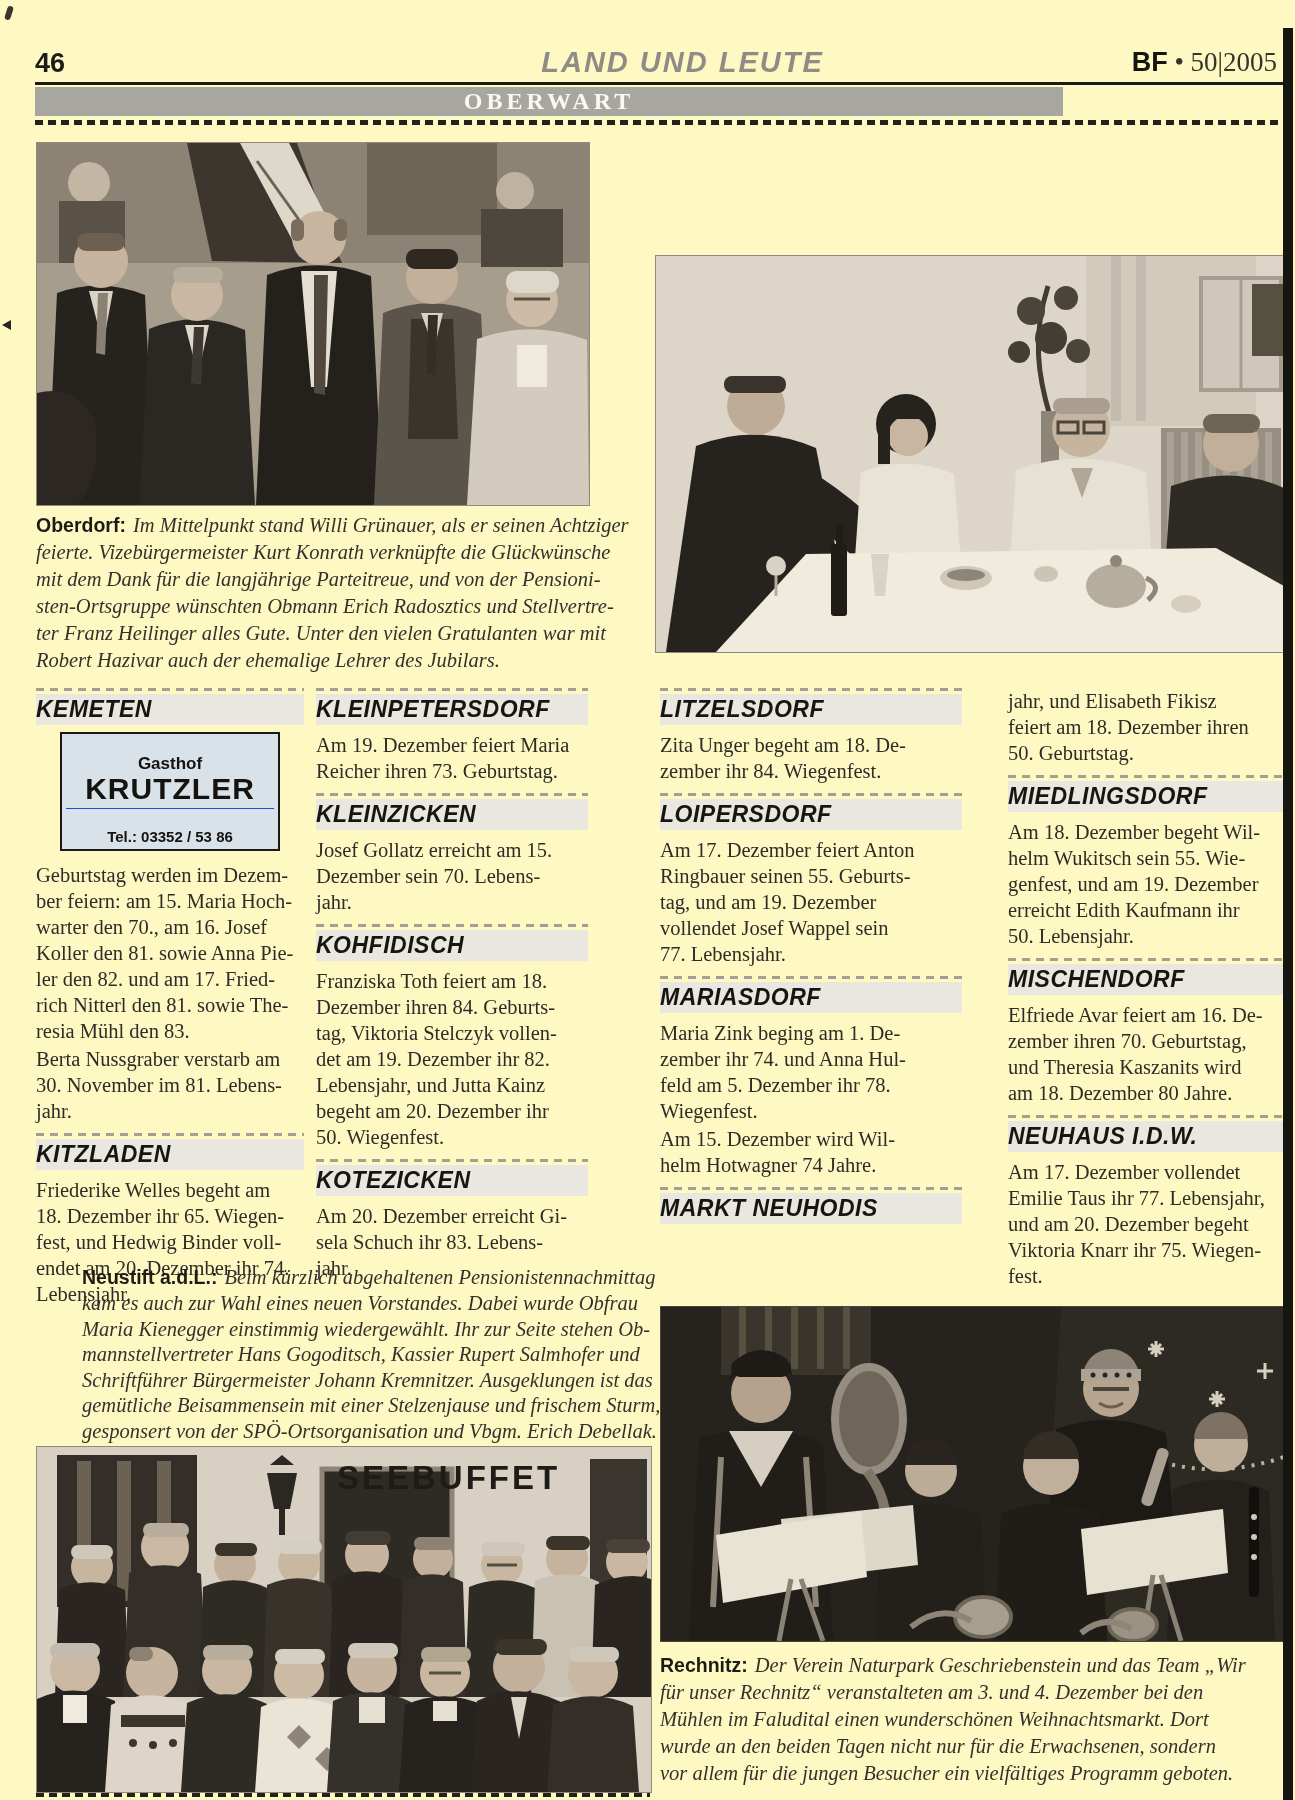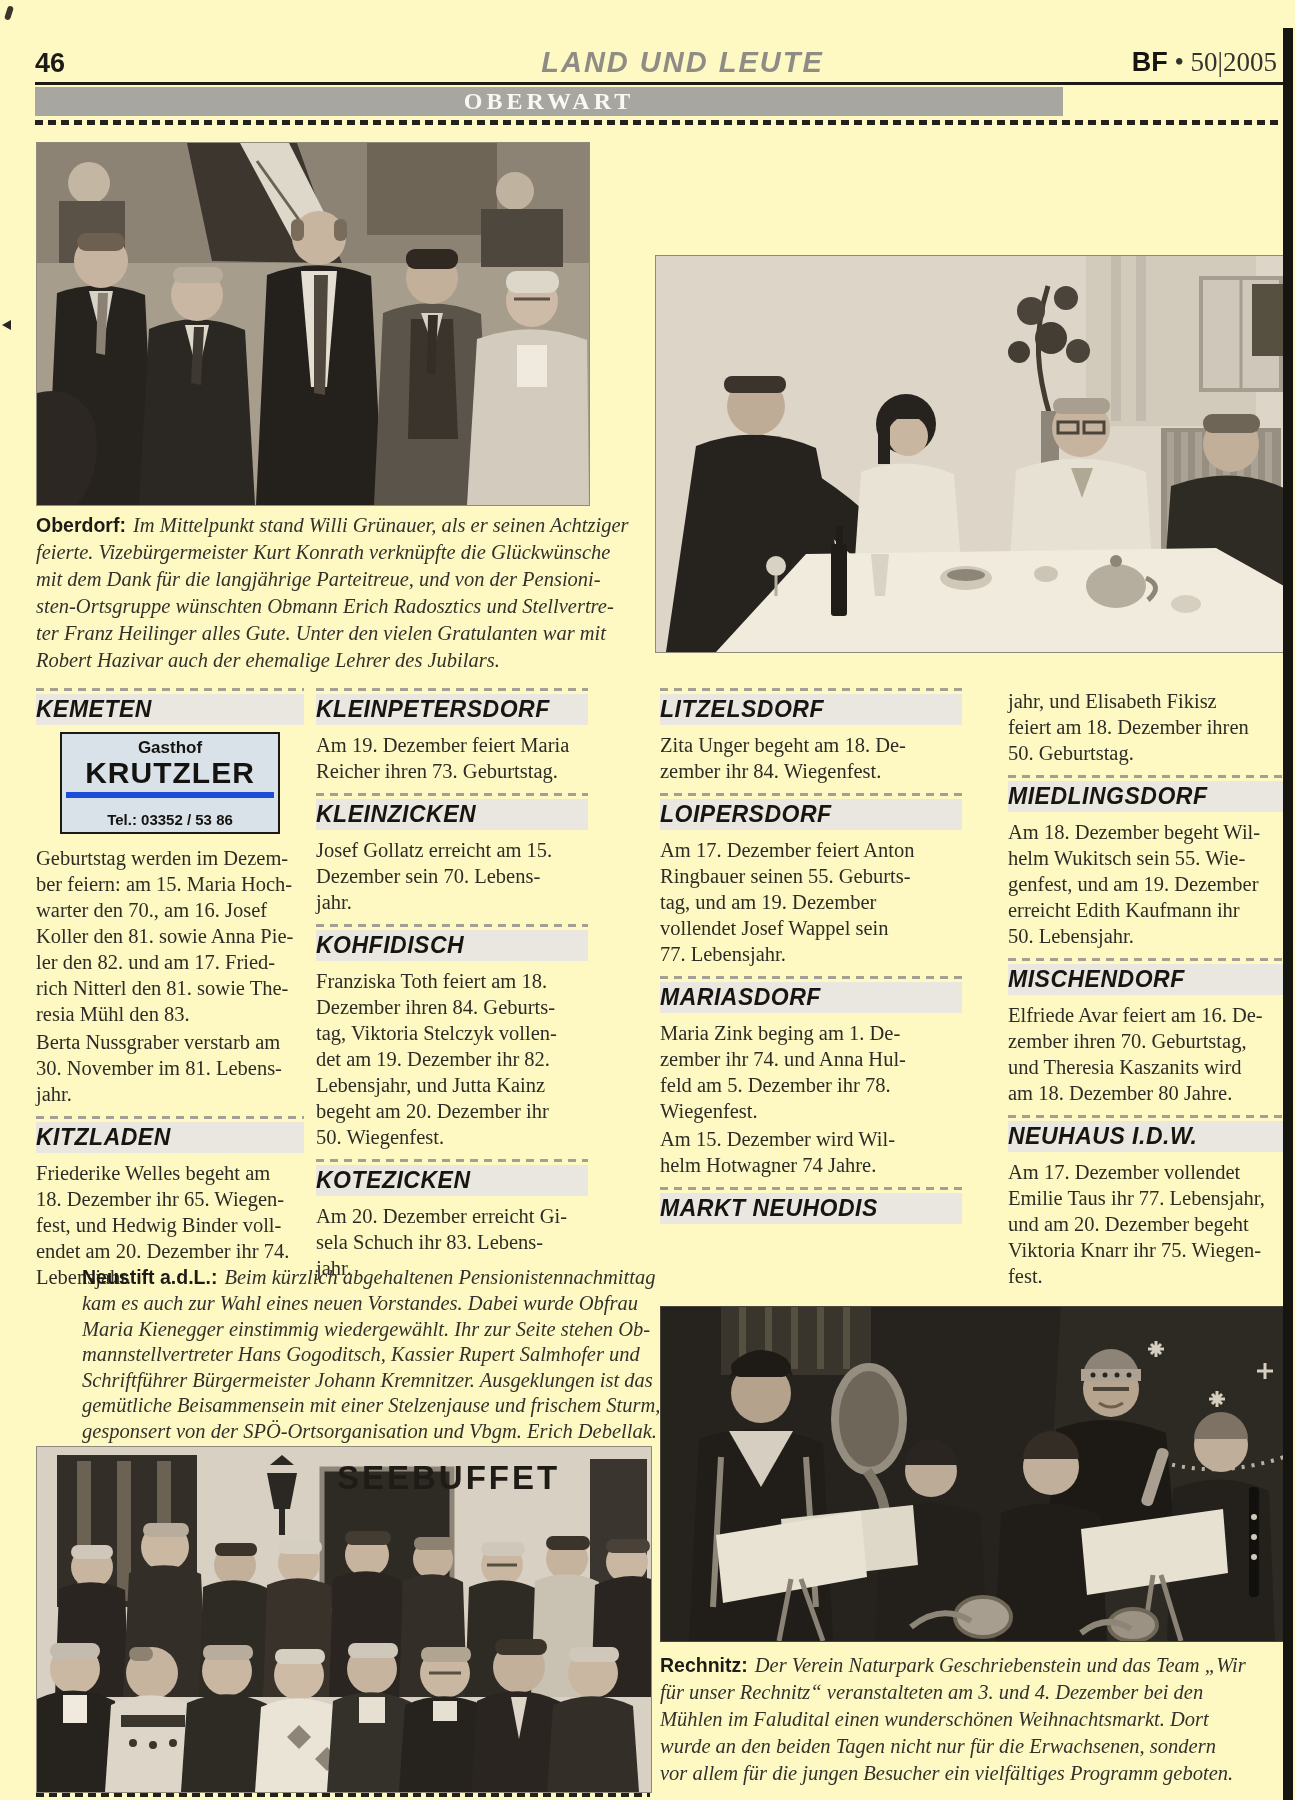--- a/index.html
+++ b/index.html
@@ -25,24 +25,24 @@
   
   .newscol{position:absolute;top:688px;}
   .sep{height:3px;margin:9px 0 0;
        background:repeating-linear-gradient(90deg,#a39f94 0 8px,transparent 8px 14px);}
   .newscol > .sep:first-child{margin-top:0;}
   .shead{margin:3px 0 7px;background:#eae7e0;
          font:italic 800 23px/31px "Liberation Sans",sans-serif;letter-spacing:.5px;color:#161511;}
   .cpar{font:20.5px/26px "Liberation Serif",serif;white-space:pre-line;margin:0 0 2px;}
   .adbox{width:208px;margin:7px auto 11px;border:2px solid #1c1a16;background:#d9e2e8;
          text-align:center;padding:4px 4px 3px;font-family:"Liberation Sans",sans-serif;}
-  .ad-name{font:bold 17px/19px "Liberation Sans",sans-serif;color:#14130f;}
+  .ad-name{font:bold 17px/19px "Liberation Sans",sans-serif;color:#14130f;margin-top:16px;}
   .ad-brand{font:bold 30px/32px "Liberation Sans",sans-serif;letter-spacing:1px;color:#14130f;}
   .ad-tel{font:bold 15px/19px "Liberation Sans",sans-serif;color:#14130f;
-          border-top:6px solid #1d4ed8;margin-top:3px;padding-top:12px;}
+          border-top:1px solid #1d4ed8;margin-top:3px;padding-top:18px;}
   
   .scan-edge{position:absolute;left:1283px;top:28px;width:10px;height:1772px;background:#17150f;}
   .dash-bottom{position:absolute;left:36px;top:1793px;width:614px;height:4px;
           background:repeating-linear-gradient(90deg,#23211d 0 8px,transparent 8px 13px);}
   .artifact1{position:absolute;left:6px;top:6px;width:6px;height:14px;background:#3a362e;border-radius:3px;transform:rotate(18deg);}
   .artifact2{position:absolute;left:2px;top:320px;width:9px;height:10px;background:#2a2722;
           clip-path:polygon(0 50%,100% 0,100% 100%);}
 </style>
 </head>
 <body>

